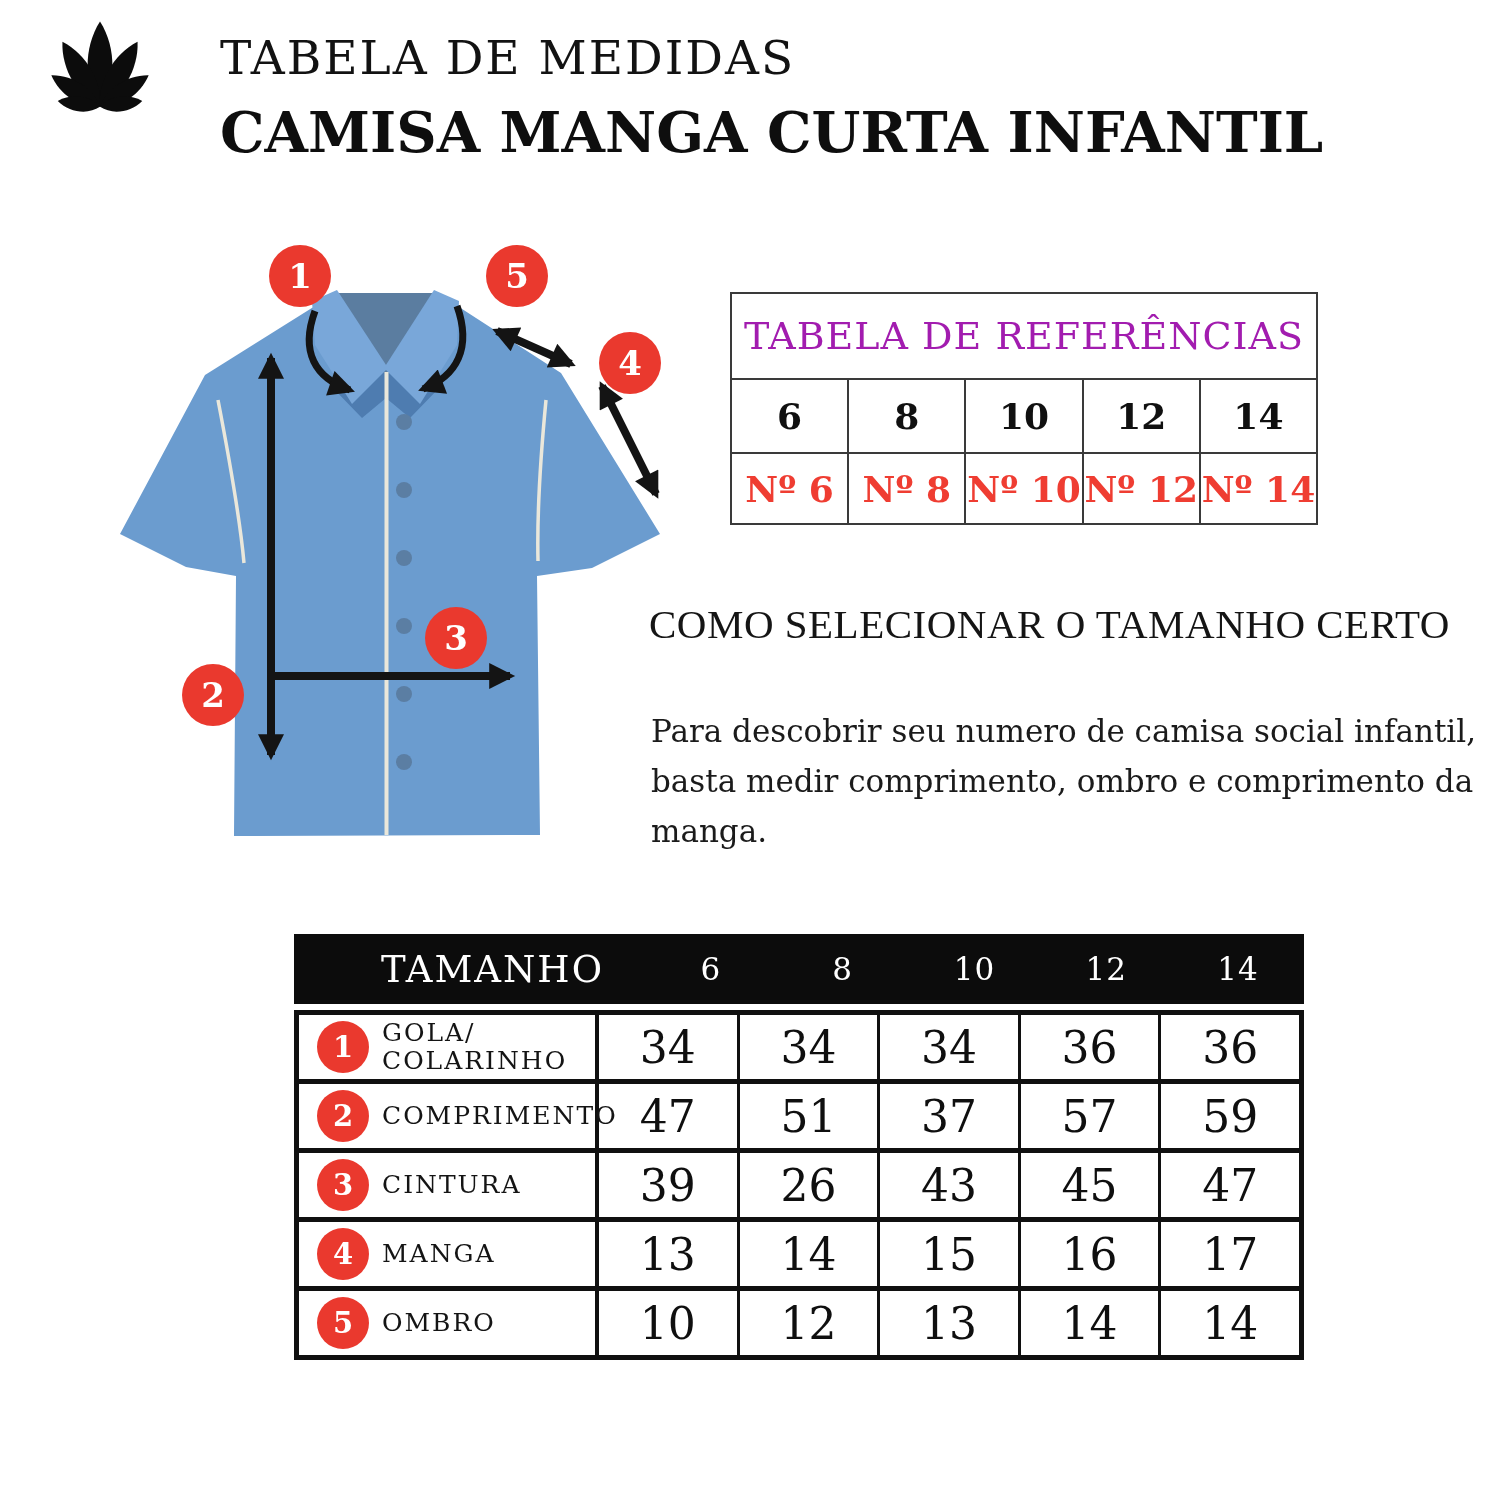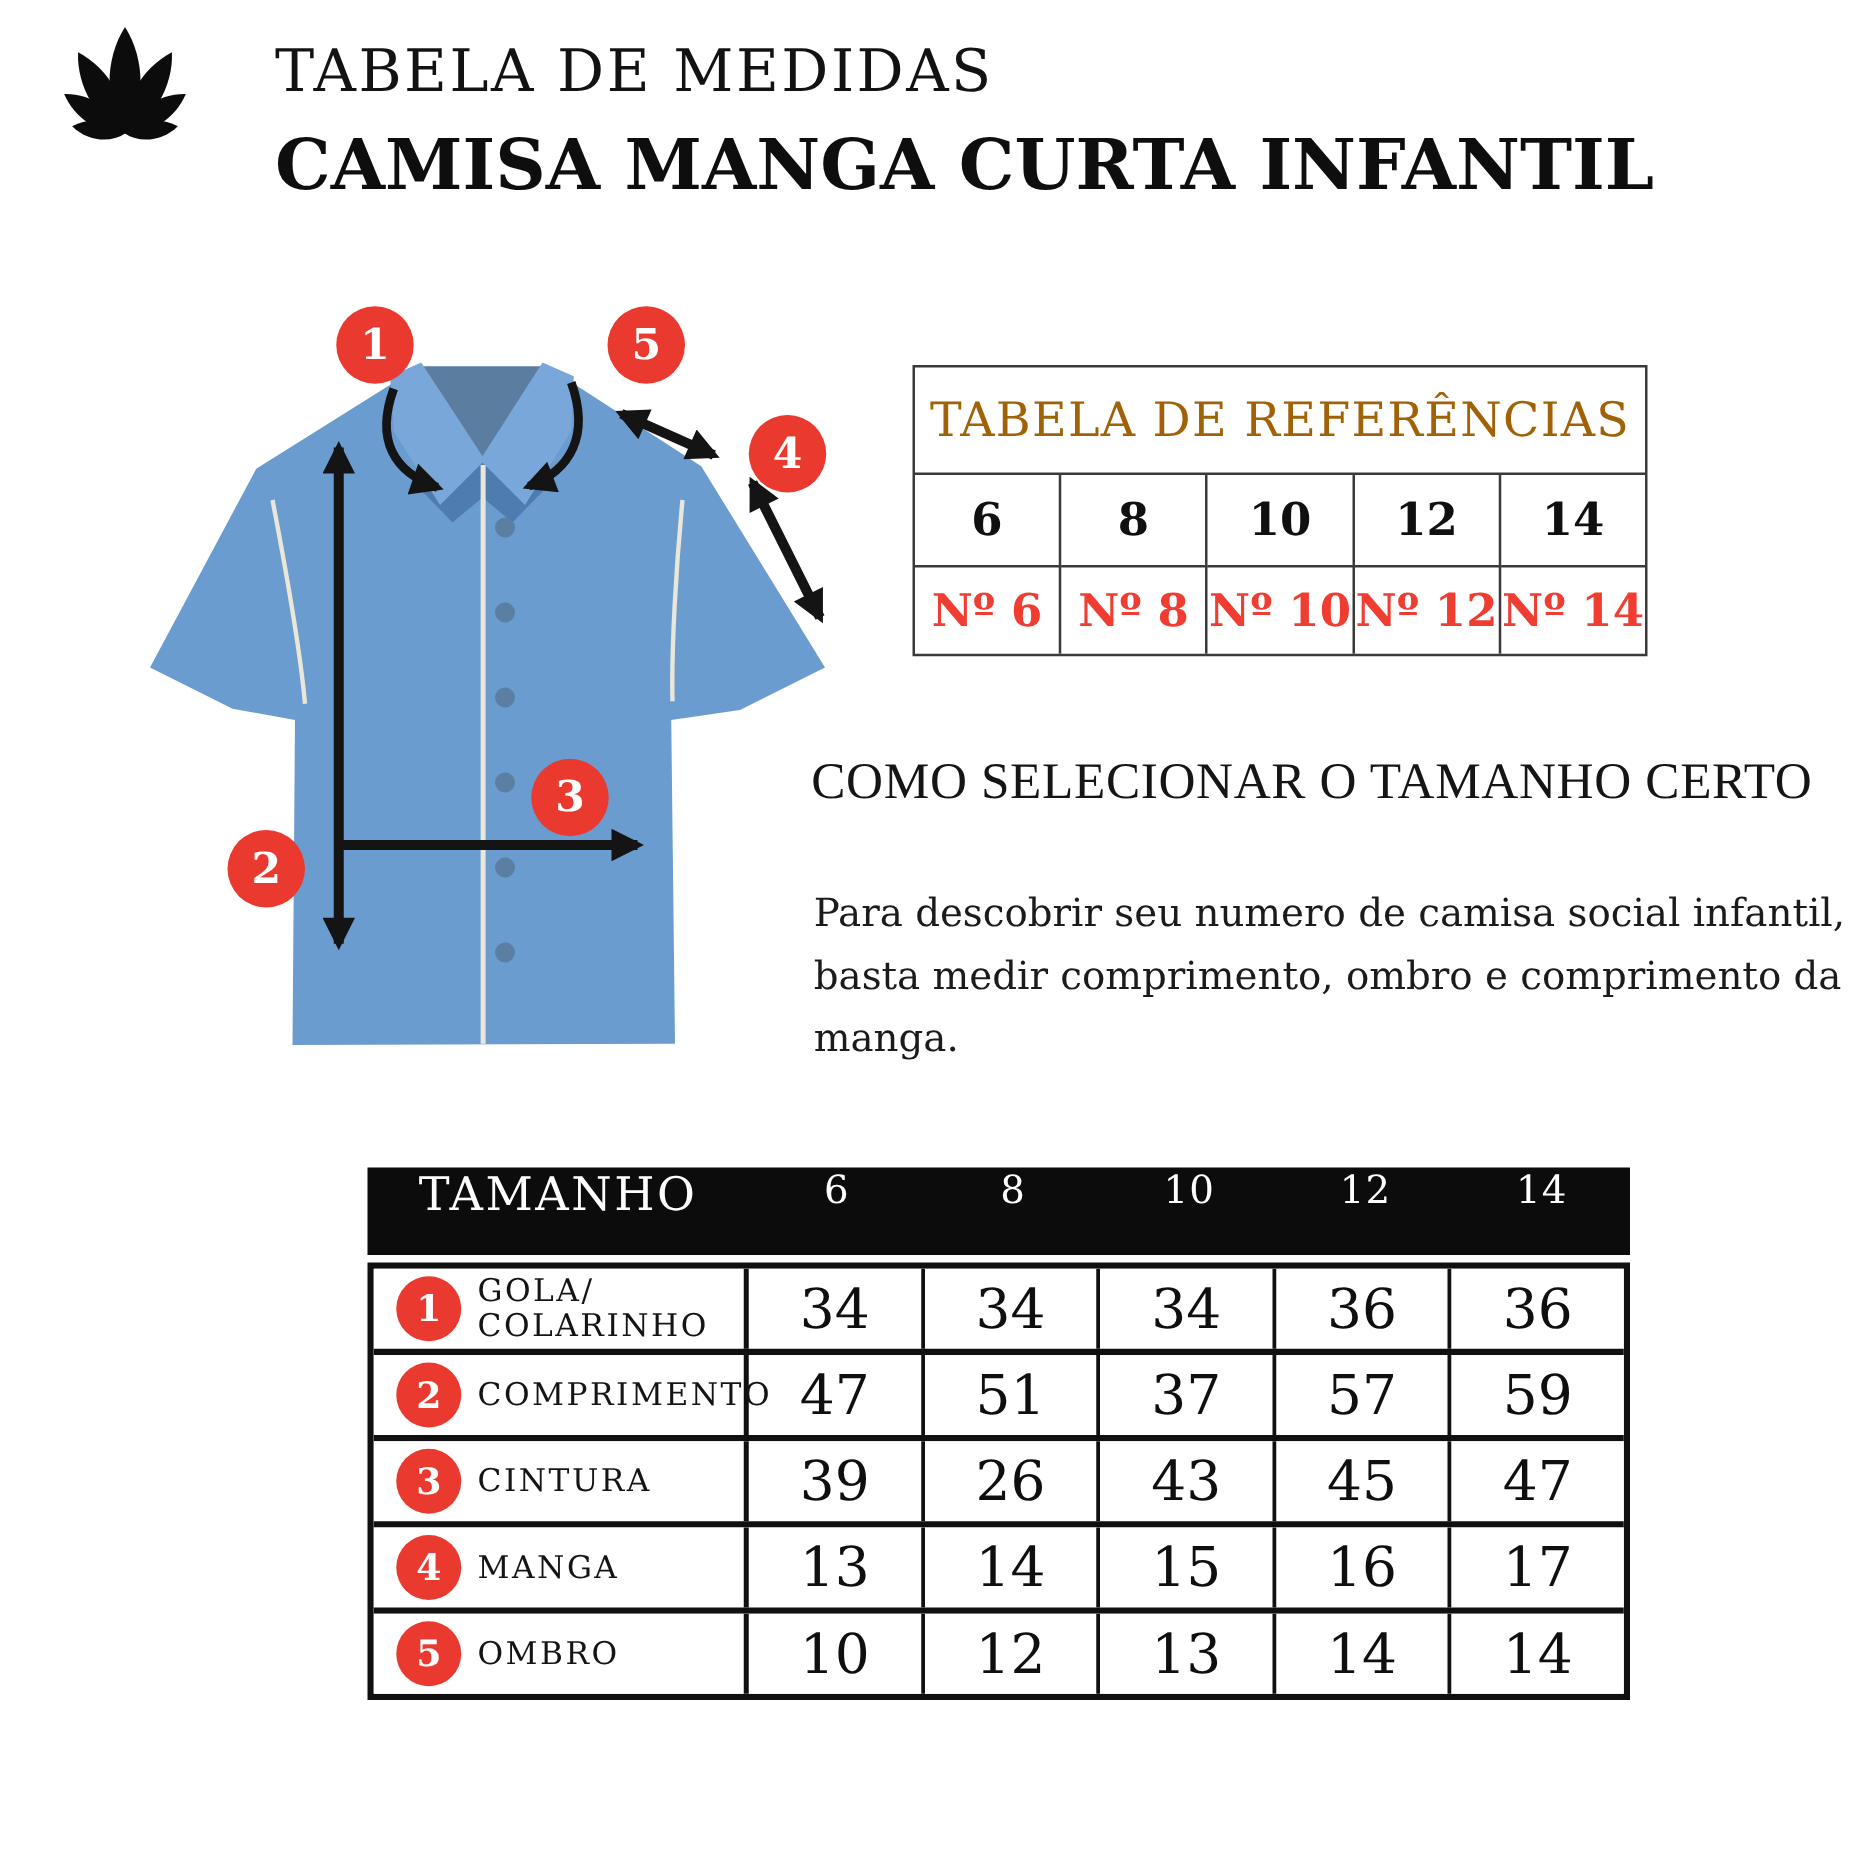--- a/index.html
+++ b/index.html
@@ -16,32 +16,32 @@
   .shirt-svg{position:absolute;left:80px;top:240px;width:620px;height:640px;}
   .callout{
     position:absolute;width:62px;height:62px;border-radius:50%;
     background:var(--red,#ea392e);color:#fff;display:flex;align-items:center;justify-content:center;
     font-size:34px;font-weight:bold;transform:translate(-50%,-50%);
     font-family:"DejaVu Serif","Liberation Serif",serif;
   }
   
   .ref-table{position:absolute;left:730px;top:292px;width:588px;background:#fff;border:2px solid #3a3a3a;box-sizing:border-box;}
   .ref-title{height:84px;display:flex;align-items:center;justify-content:center;
-    font-size:38px;letter-spacing:1px;border-bottom:2px solid #3a3a3a;color:#a16207;}
+    font-size:38px;letter-spacing:1px;border-bottom:2px solid #3a3a3a;color:#a21caf;}
   .ref-row{display:flex;}
   .ref-cell{flex:1;display:flex;align-items:center;justify-content:center;border-right:2px solid #3a3a3a;box-sizing:border-box;}
   .ref-cell:last-child{border-right:none;}
   .ref-sizes .ref-cell{height:72px;font-size:36px;font-weight:bold;color:#101010;}
   .ref-nums .ref-cell{height:71px;font-size:36px;font-weight:bold;color:#ef3d32;border-top:2px solid #3a3a3a;}
   
   .howto-title{position:absolute;left:649px;top:600px;width:820px;font-size:41px;letter-spacing:0.5px;color:#151515;font-family:Liberation Serif, serif;}
   .howto-body{position:absolute;left:651px;top:663px;width:840px;font-size:31px;line-height:50px;color:#1b1b1b;margin-top:43px;}
   
   .size-table{position:absolute;left:294px;top:934px;width:1010px;box-sizing:border-box;}
-  .st-header{height:70px;background:#0c0c0c;display:flex;color:#fff;align-items:flex-start;}
+  .st-header{height:70px;background:#0c0c0c;display:flex;color:#fff;align-items:center;padding-left:46px;}
   .st-h-label{width:305px;display:flex;align-items:center;justify-content:center;font-size:37px;letter-spacing:2px;}
   .st-h-col{flex:1;display:flex;align-items:center;justify-content:center;font-size:31px;letter-spacing:1px;}
   .st-body{margin-top:6px;border:5px solid #101010;box-sizing:border-box;}
   .st-row{display:flex;height:64px;border-bottom:5px solid #101010;background:#fff;}
   .st-row:last-child{border-bottom:none;}
   .st-label-cell{width:300px;box-sizing:border-box;border-right:4px solid #101010;
     display:flex;align-items:center;padding-left:18px;gap:13px;}
   .st-circle{width:52px;height:52px;min-width:52px;border-radius:50%;background:var(--red,#ea392e);
     color:#fff;display:flex;align-items:center;justify-content:center;font-size:29px;font-weight:bold;}
   .st-label-text{font-size:25px;letter-spacing:2px;line-height:1.12;color:#141414;max-width:212px;}

